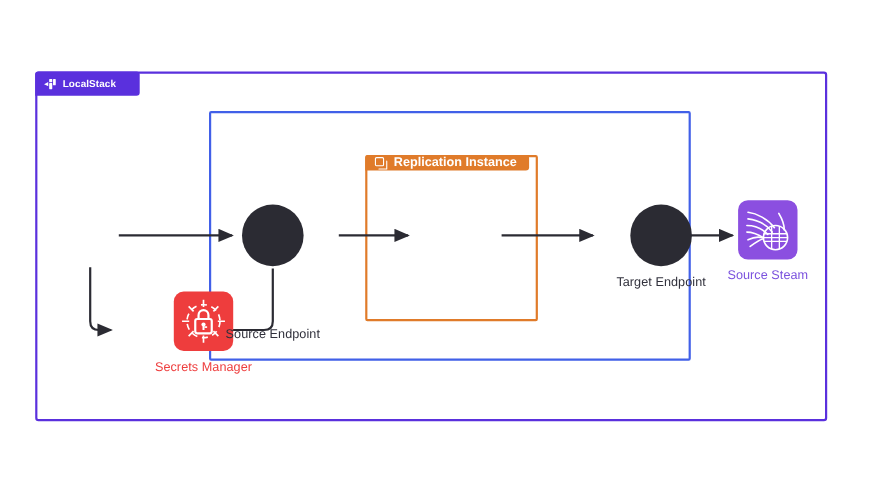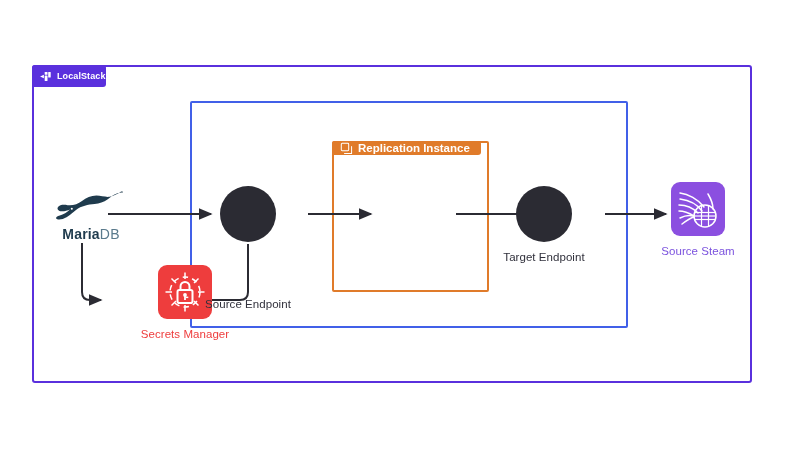--- a/index.html
+++ b/index.html
@@ -17,21 +17,21 @@
                     border: 2px solid #5a30dd; border-radius: 3px; }
   #dms-box { left: 190px; top: 101px; width: 438px; height: 227px;
              border: 2px solid #4160e8; border-radius: 2px; }
   #ri-box { left: 332px; top: 141px; width: 157px; height: 151px;
             border: 2px solid #e07b2a; border-radius: 2px; }
 
   
   .badge { position: absolute; display: flex; align-items: center; gap: 5px;
            box-sizing: border-box; white-space: nowrap; color: #ffffff;
            font-weight: 700; }
-  #localstack-badge { left: 32px; top: 65px; height: 22px; padding: 0 0 0 7px;
+  #localstack-badge { left: 32px; top: 65px; height: 22px; padding: 0 21px 0 7px;
                       background: #5a30dd; border-radius: 3px 3px 3px 0;
                       font-size: 9px; letter-spacing: .1px; }
   #dms-badge { left: 190px; top: 101px; height: 24px; padding: 0 11px 0 8px;
                background: #4160e8; border-radius: 3px 3px 3px 0;
                font-size: 11.5px; }
   #ri-badge { left: 332px; top: 141px; height: 14px; padding: 0 11px 0 8px;
               background: #e07b2a; border-radius: 3px 3px 3px 0;
               font-size: 11.5px; }
   .badge .bicon { display: block; flex: 0 0 auto; line-height: 0; }
 
@@ -43,21 +43,21 @@
   .glyph { line-height: 0; }
 
   .circle-node { width: 56px; height: 56px; border-radius: 50%; background: #2b2b33; }
 
   #mariadb-node  { left: 44px;  top: 190px; width: 94px; }
   #mariadb-node .node-label { margin-top: 2px; }
   #secrets-node  { left: 105px; top: 265px; width: 160px; }
   #secrets-node .node-label { color: #ee3d3d; }
   #source-node   { left: 190px; top: 186px; width: 116px; gap: 47px; }
   #task-node     { left: 360px; top: 186px; width: 110px; }
-  #target-node   { left: 488px; top: 186px; width: 112px; }
+  #target-node   { left: 545px; top: 186px; width: 112px; }
   #kinesis-node  { left: 648px; top: 182px; width: 100px; }
   #kinesis-node .node-label { color: #7b52de; }
 
   .sq-icon { width: 54px; height: 54px; border-radius: 9px; }
   #secrets-icon { background: #ee3d3d; }
   #kinesis-icon { background: #8b4fe0; }
 
   
   svg.wires { position: absolute; left: 0; top: 0; width: 800px; height: 450px;
               pointer-events: none; }
@@ -108,35 +108,20 @@
   <div class="badge" id="ri-badge">
     <span class="bicon">
       <svg width="13" height="13" viewBox="0 0 22 22">
         <rect x="2.2" y="2.2" width="12.5" height="12.5" rx="1.6" fill="none" stroke="#ffffff" stroke-width="1.7"></rect>
         <path d="M7.6,19.6 L19.6,19.6 L19.6,7.6" fill="none" stroke="#ffffff" stroke-width="1.7" stroke-linecap="round" stroke-linejoin="round"></path>
       </svg>
     </span>
     <span>Replication Instance</span>
   </div>
 
-  <div class="node" id="mariadb-node">
-    <span class="glyph">
-      <svg width="72" height="34" viewBox="0 0 120 56">
-        <path d="M113,4 C104,3 96,9 88,15 C81,20 74,22 66,23 C55,24 44,26 35,33
-                 C28,38 22,45 13,48 C8,49 3,49 2,47 C1,45 4,43 8,42
-                 C14,40 20,37 25,32 C20,34 14,36 9,35 C5,34 3,31 5,28
-                 C8,24 15,24 21,25 C30,26 38,23 45,18 C52,13 60,9 69,9
-                 C77,9 84,12 91,11 C98,10 104,6 109,3 C111,2 114,2 113,4 Z" fill="#1f3b4d"></path>
-        <circle cx="28" cy="31" r="1.7" fill="#ffffff"></circle>
-      </svg>
-    </span>
-    <span class="node-label" style="font-size:14px;letter-spacing:.2px;">
-      <span style="color:#1f3b4d;font-weight:600;">Maria</span><span style="color:#5a7a8c;font-weight:400;">DB</span>
-    </span>
-  </div>
 
   <div class="node" id="secrets-node">
     <span class="glyph sq-icon" id="secrets-icon">
       <svg width="54" height="54" viewBox="0 0 54 54">
         <g fill="none" stroke="#ffffff" stroke-width="1.5">
           <circle cx="27" cy="27" r="15" stroke-dasharray="5.5 4.2"></circle>
           <line x1="27" y1="7.5" x2="27" y2="14"></line>
           <line x1="27" y1="40" x2="27" y2="46.5"></line>
           <line x1="7.5" y1="27" x2="14" y2="27"></line>
           <line x1="40" y1="27" x2="46.5" y2="27"></line>

